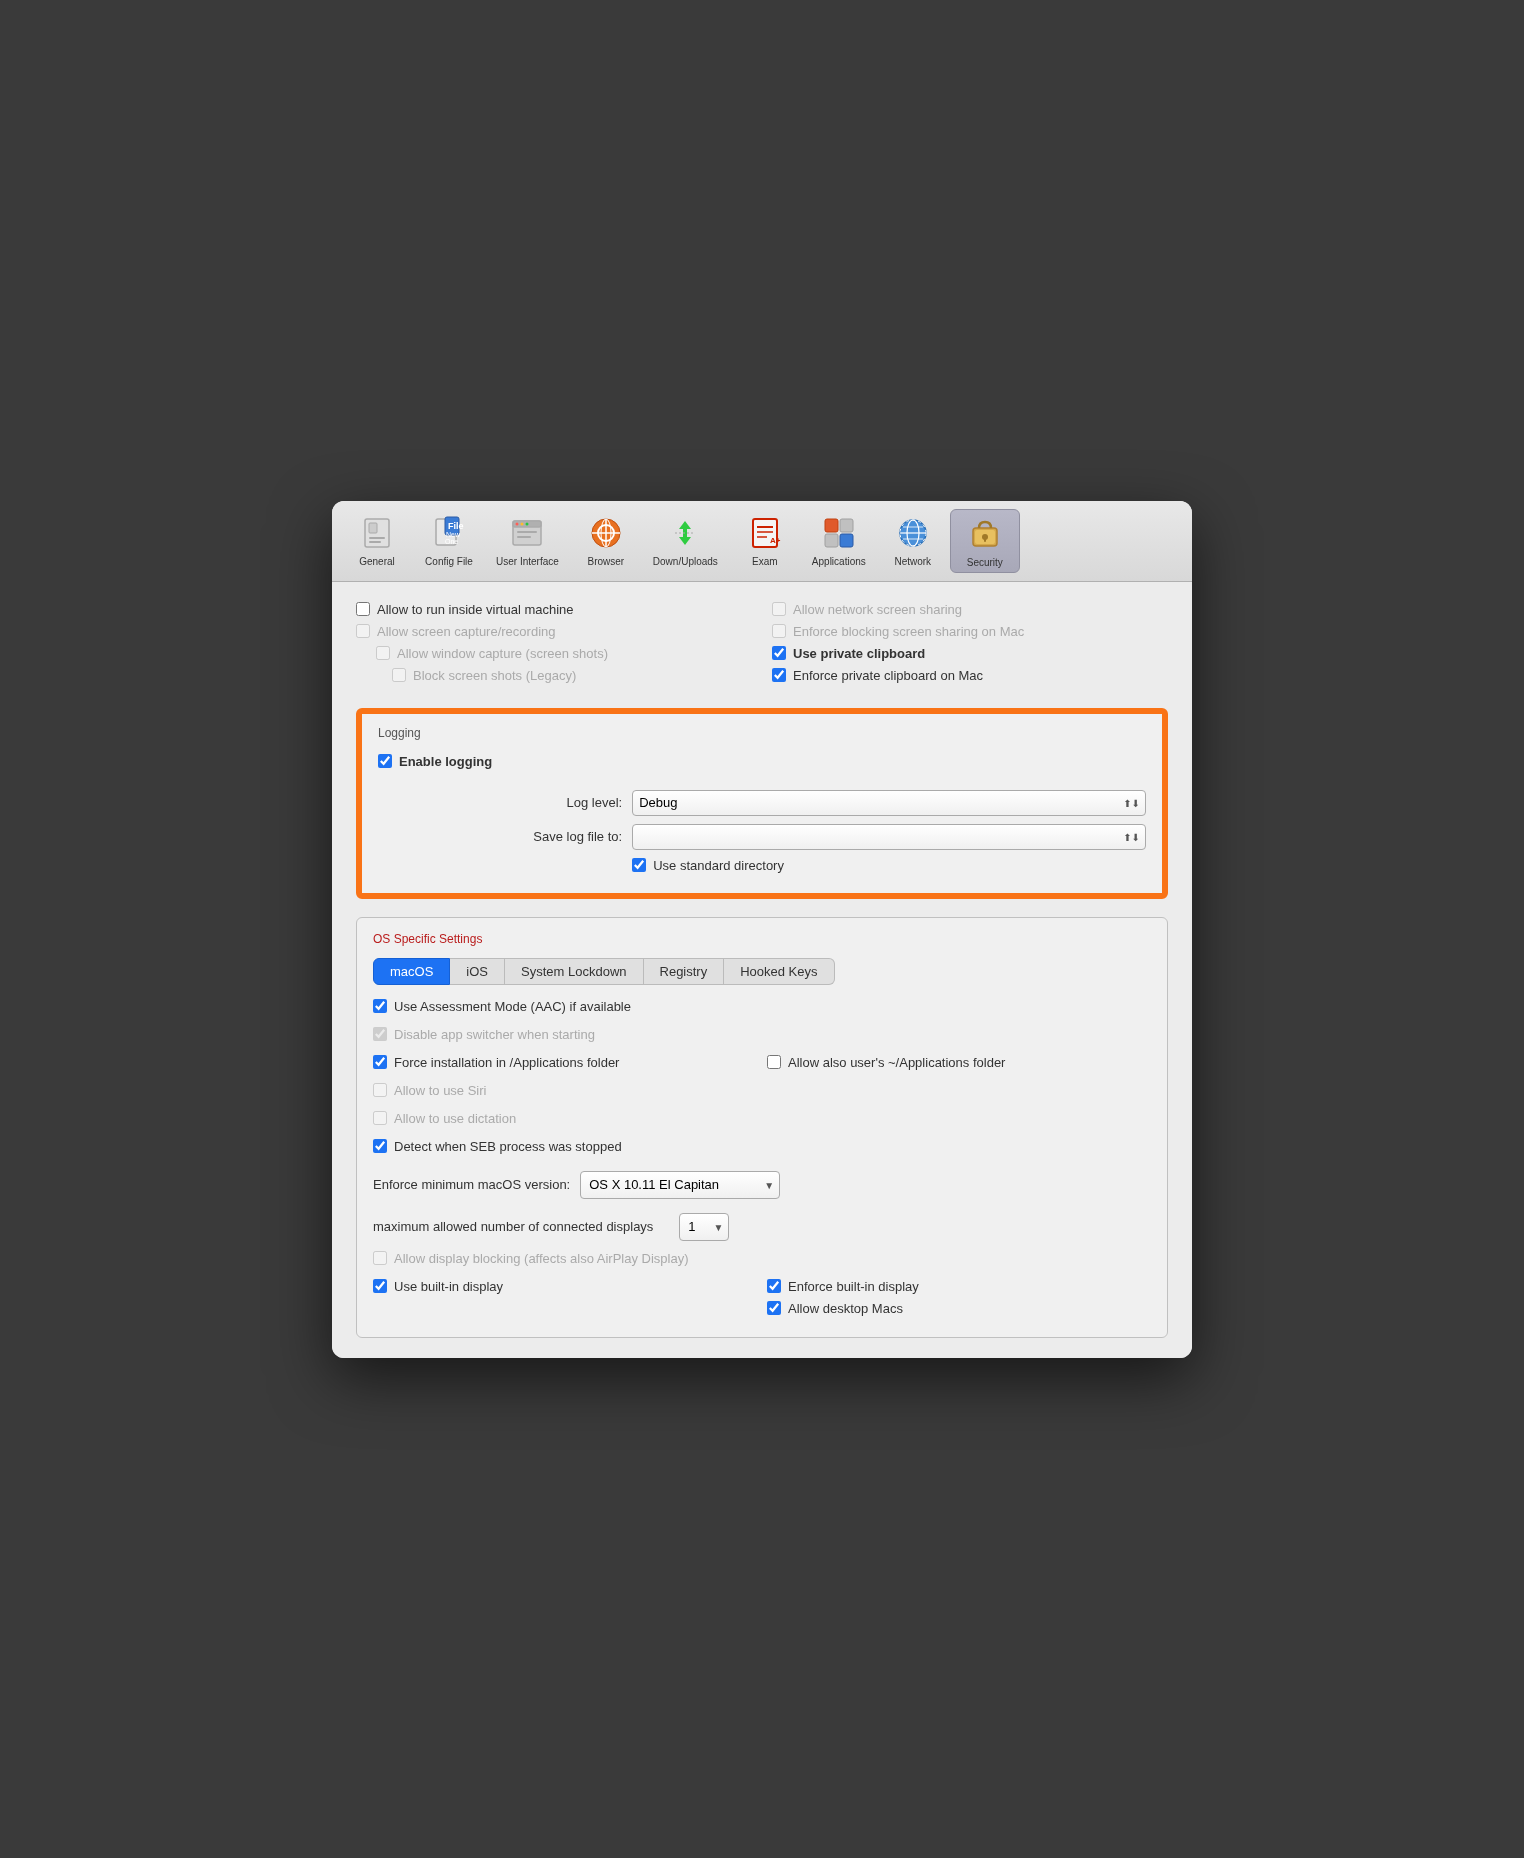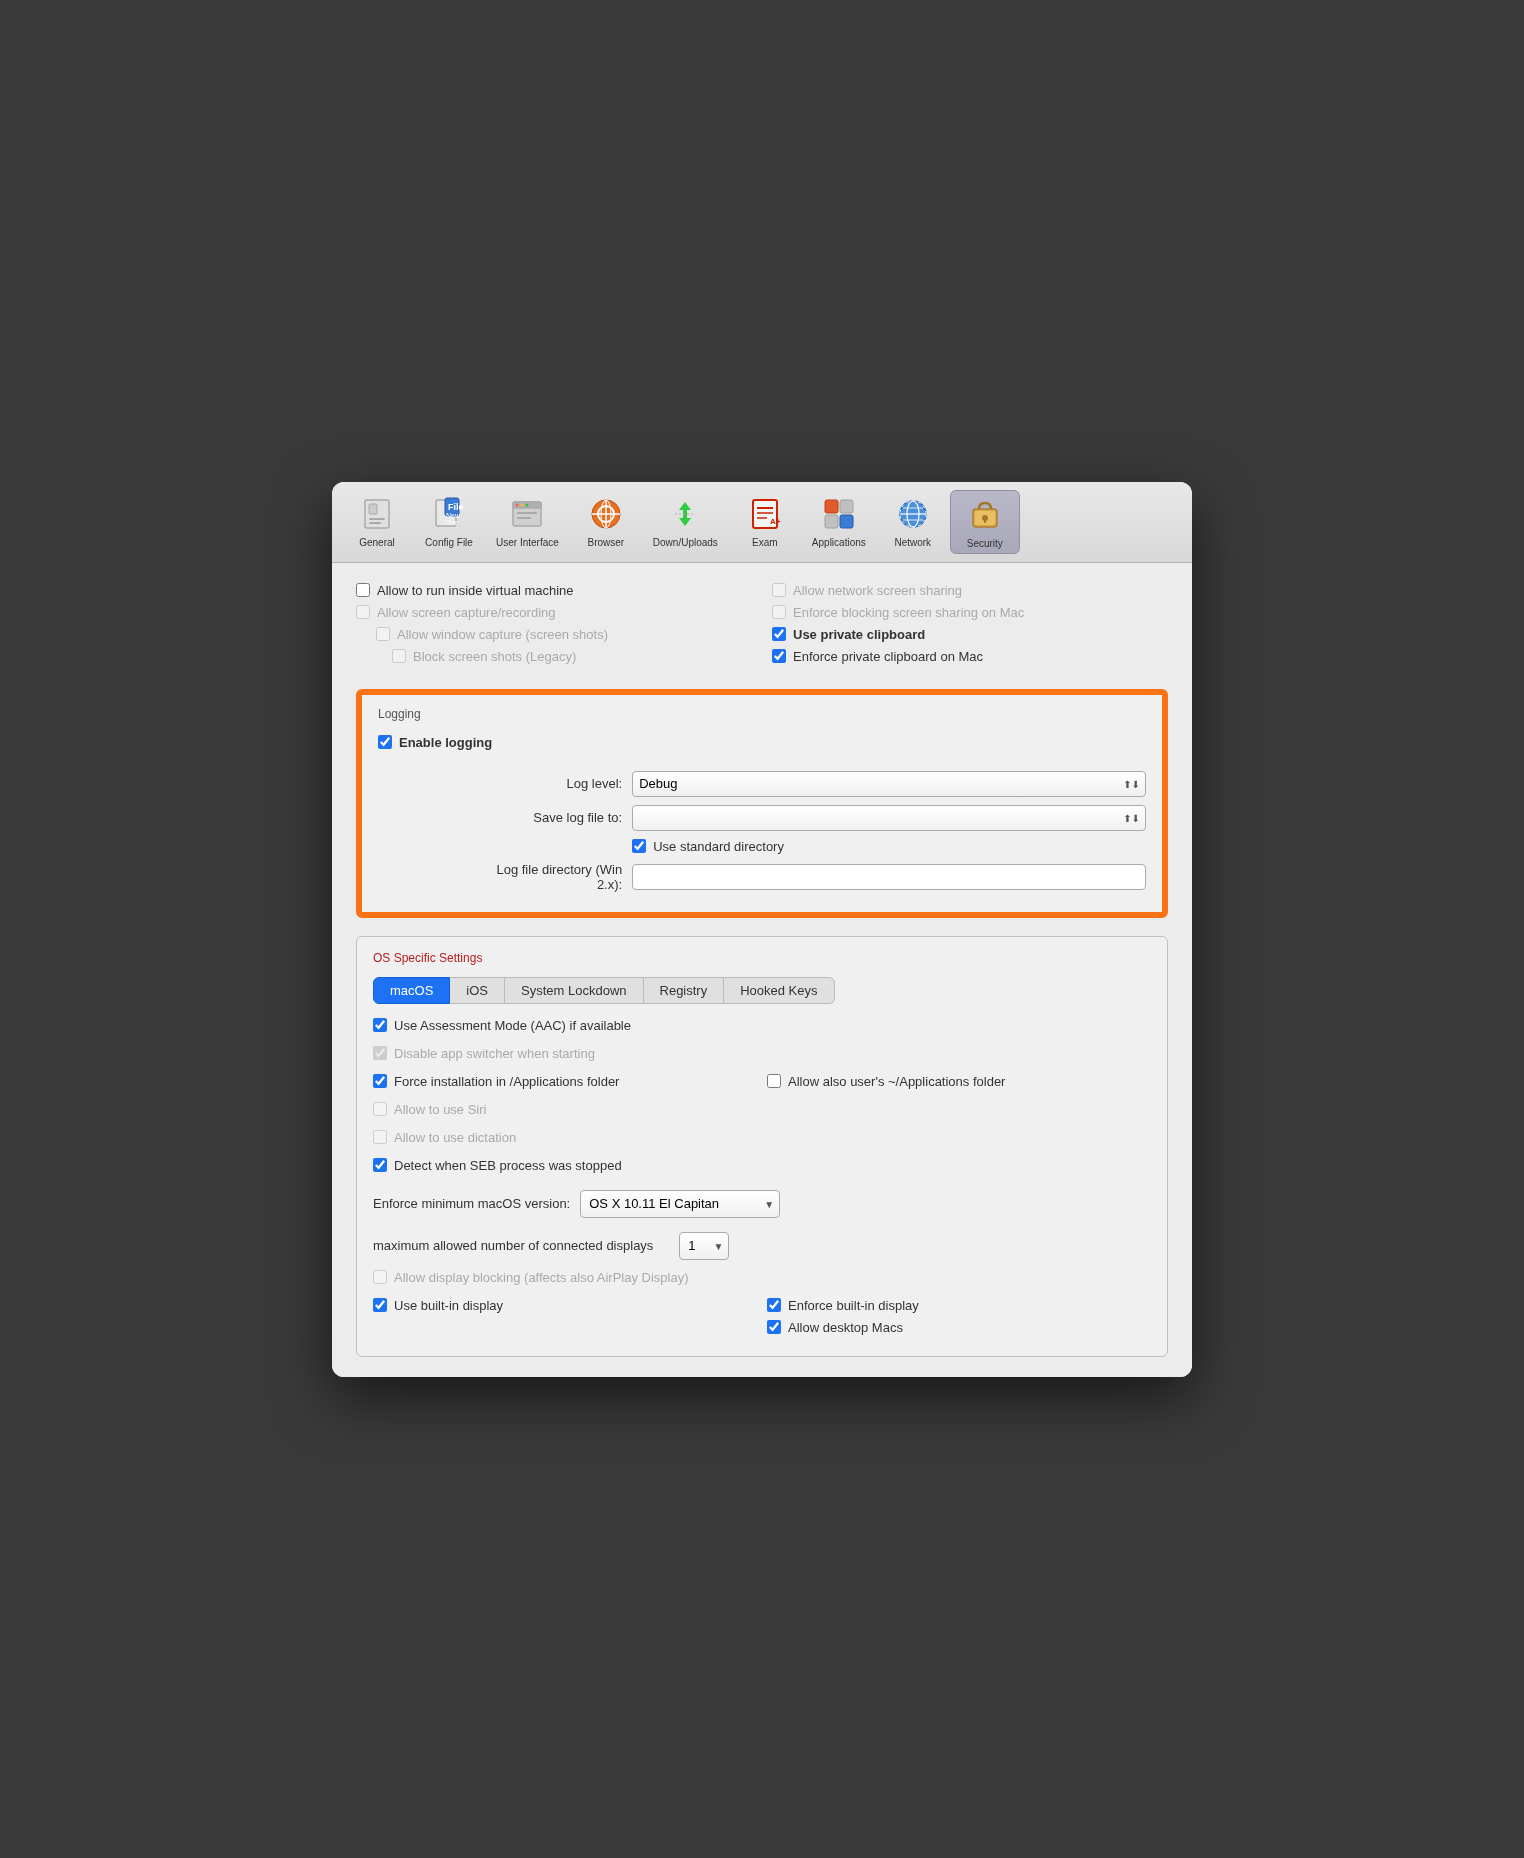--- a/index.html
+++ b/index.html
@@ -472,24 +472,20 @@
                 <option></option>
               </select>
               <span class="select-arrow">⬆⬇</span>
             </div>
           </div>
           <div style="margin-left:140px; margin-bottom:8px;">
             <div class="checkbox-row">
               <input type="checkbox" id="usd" checked="" style="">
               <label for="usd" class="checkbox-label">Use standard directory</label>
             </div>
-          </div>
-          <div class="form-row">
-            <span class="form-label">Log file directory (Win 2.x):</span>
-            <input type="text" class="form-input" value="" style="">
           </div>
         </div>
       </div>
     </div>
 
     <div class="os-section">
       <div class="os-title">OS Specific Settings</div>
 
       <div class="os-tabs">
         <div class="os-tab active">macOS</div>

